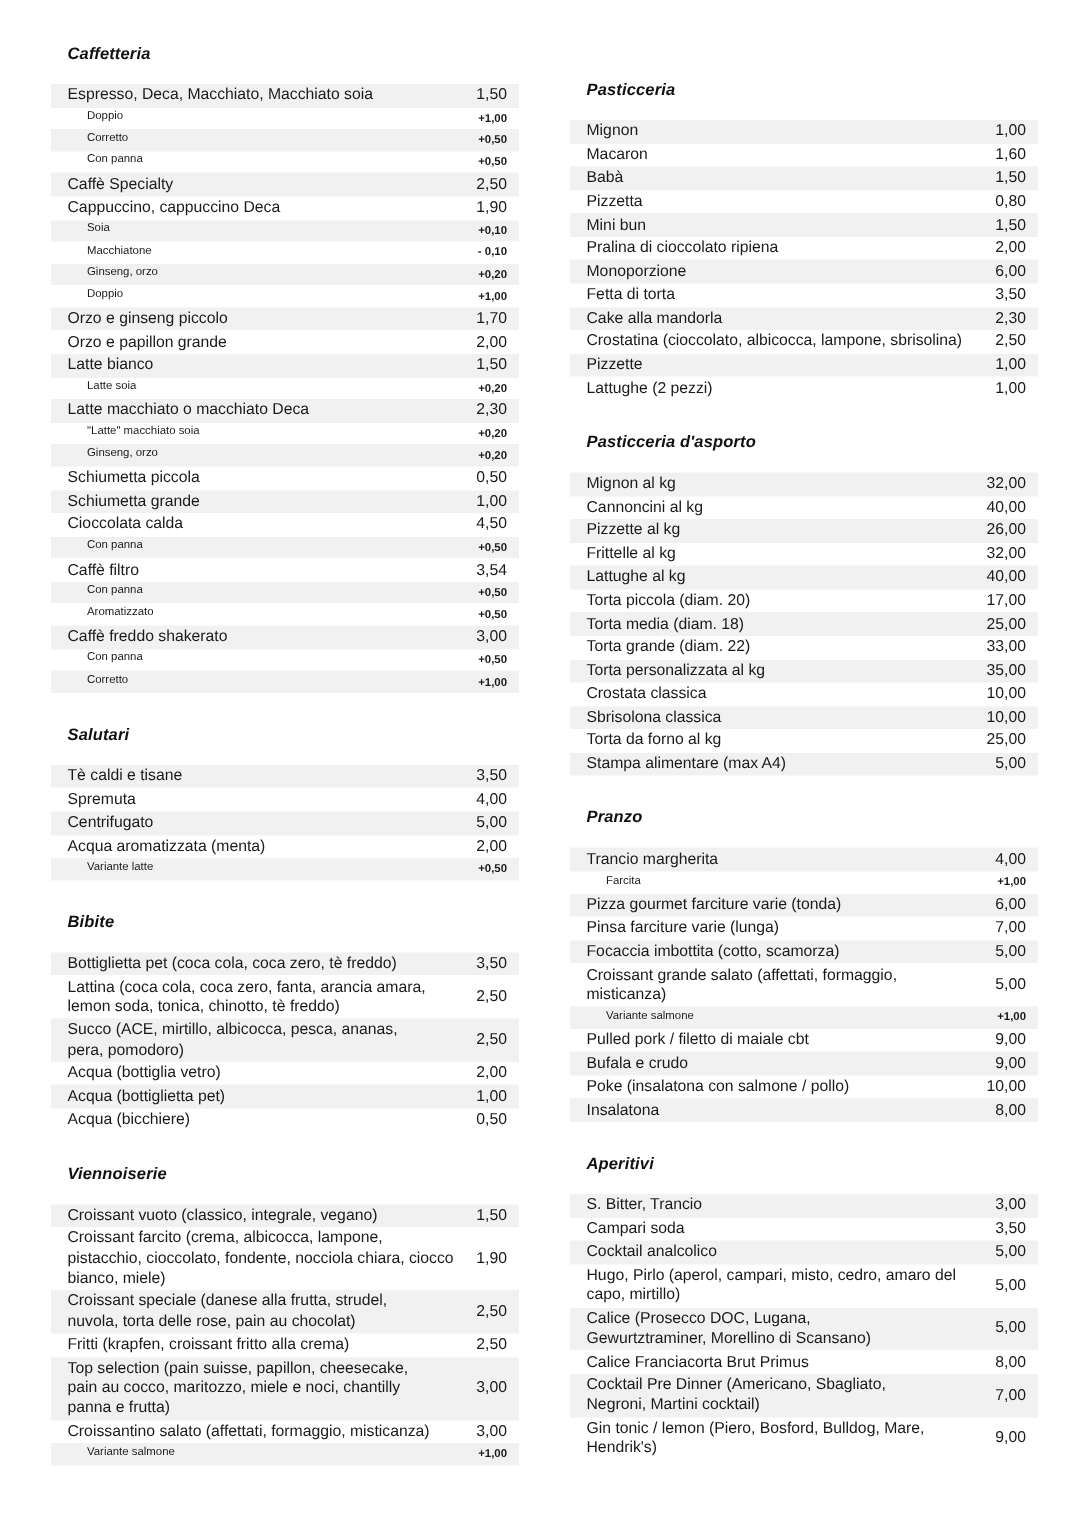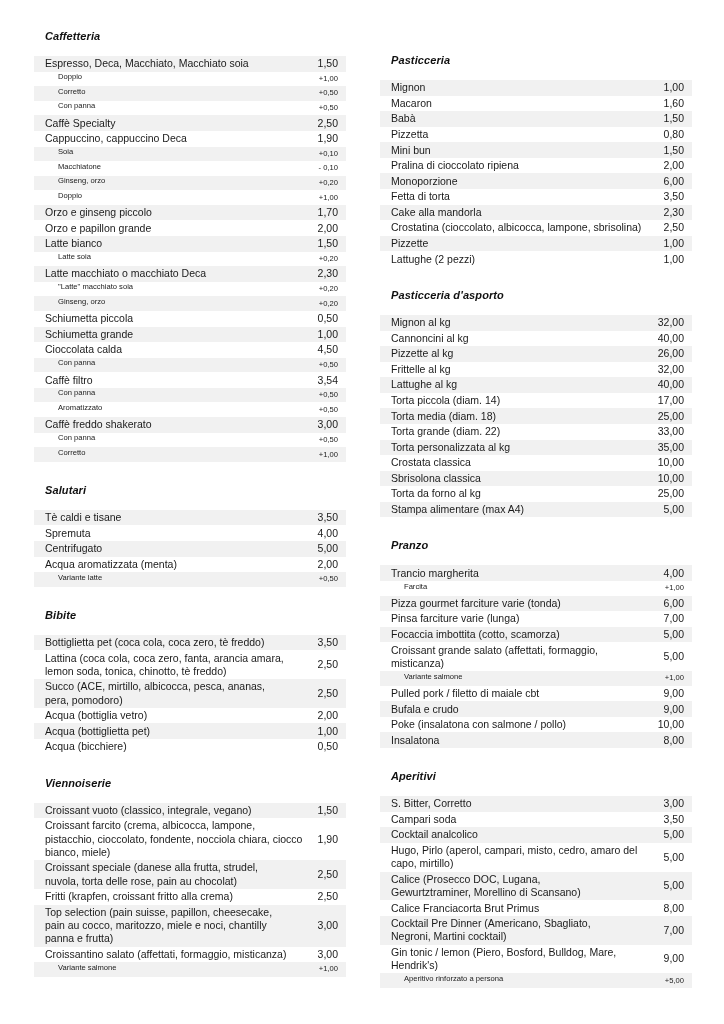--- a/index.html
+++ b/index.html
@@ -82,20 +82,21 @@
   .row.sub .name {
     font-size: 7.6px;
     line-height: 10px;
     padding-left: 13px;
     padding-top: 0.6px;
     padding-bottom: 4px;
   }
   .row.sub .price {
     font-size: 7.6px;
     line-height: 10px;
+    font-weight: bold;
   }
 </style>
 </head>
 <body>
 
 <div class="page">
   <div class="column col-left">
       <div class="section">
         <div class="section-title">Caffetteria</div>
         <div class="rows">
@@ -368,21 +369,21 @@
           </div>
           <div class="row">
             <div class="name">Frittelle al kg</div>
             <div class="price">32,00</div>
           </div>
           <div class="row shaded">
             <div class="name">Lattughe al kg</div>
             <div class="price">40,00</div>
           </div>
           <div class="row">
-            <div class="name">Torta piccola (diam. 14)</div>
+            <div class="name">Torta piccola (diam. 20)</div>
             <div class="price">17,00</div>
           </div>
           <div class="row shaded">
             <div class="name">Torta media (diam. 18)</div>
             <div class="price">25,00</div>
           </div>
           <div class="row">
             <div class="name">Torta grande (diam. 22)</div>
             <div class="price">33,00</div>
           </div>
@@ -454,21 +455,21 @@
           <div class="row shaded">
             <div class="name">Insalatona</div>
             <div class="price">8,00</div>
           </div>
         </div>
       </div>
       <div class="section">
         <div class="section-title">Aperitivi</div>
         <div class="rows">
           <div class="row shaded">
-            <div class="name">S. Bitter, Corretto</div>
+            <div class="name">S. Bitter, Trancio</div>
             <div class="price">3,00</div>
           </div>
           <div class="row">
             <div class="name">Campari soda</div>
             <div class="price">3,50</div>
           </div>
           <div class="row shaded">
             <div class="name">Cocktail analcolico</div>
             <div class="price">5,00</div>
           </div>
@@ -484,21 +485,17 @@
             <div class="name">Calice Franciacorta Brut Primus</div>
             <div class="price">8,00</div>
           </div>
           <div class="row shaded">
             <div class="name">Cocktail Pre Dinner (Americano, Sbagliato, Negroni, Martini cocktail)</div>
             <div class="price">7,00</div>
           </div>
           <div class="row">
             <div class="name">Gin tonic / lemon (Piero, Bosford, Bulldog, Mare, Hendrik's)</div>
             <div class="price">9,00</div>
-          </div>
-          <div class="row sub shaded">
-            <div class="name">Aperitivo rinforzato a persona</div>
-            <div class="price">+5,00</div>
           </div>
         </div>
       </div>
     </div>
 </div>
 
 </body></html>

